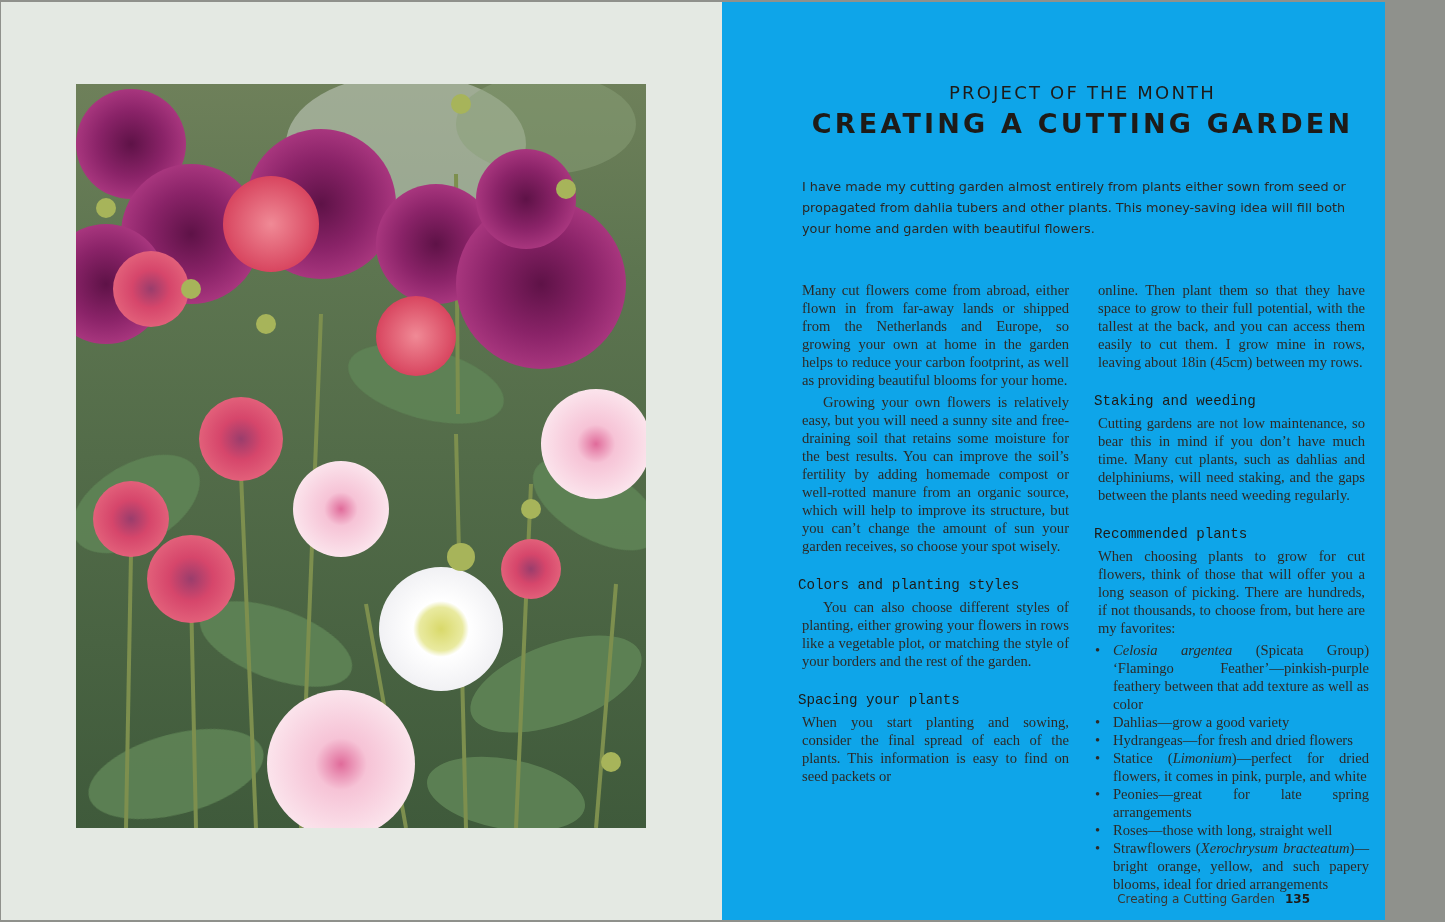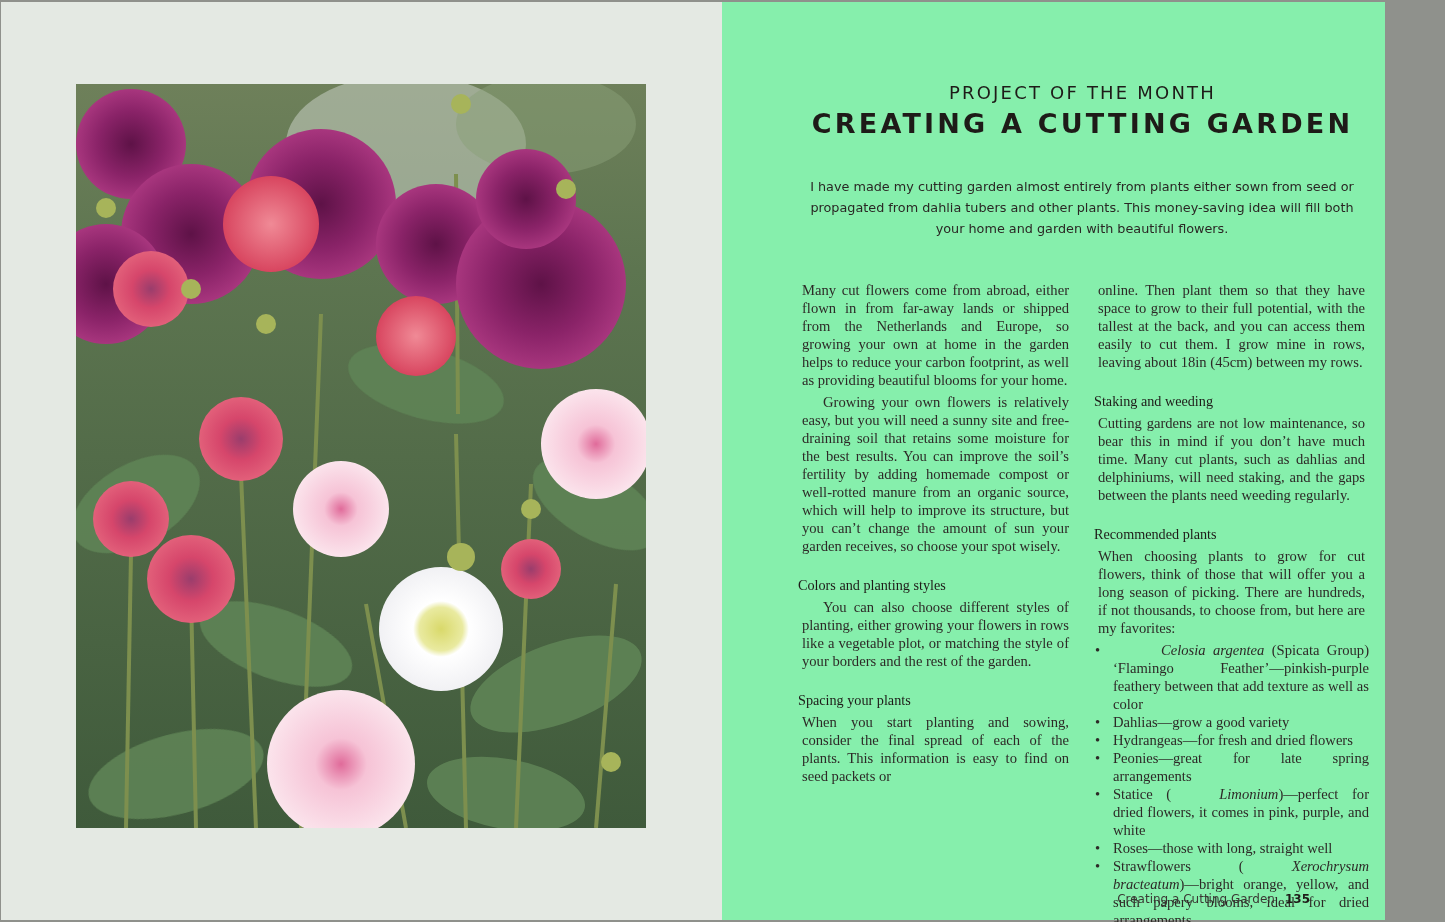--- a/index.html
+++ b/index.html
@@ -18,59 +18,59 @@
       position: relative;
     }
     .photo {
       position: absolute; left: 75px; top: 82px; width: 570px; height: 744px;
       overflow: hidden;
       background: #4f6b45;
     }
     .photo svg { display: block; width: 100%; height: 100%; }
     .right-page {
       width: 663px; height: 100%;
-      background: #86efac;
+      background: #0ea5e9;
       position: relative;
       color: #2a2724;
     }
     .kicker {
       position: absolute; left: 0; top: 80px; width: 721px; text-align: center;
       font-family: "DejaVu Sans", sans-serif; font-size: 18px; letter-spacing: 2.2px;
       color: #1e1b18; font-weight: normal;
     }
     .title {
       position: absolute; left: 0; top: 106px; width: 721px; text-align: center;
       font-family: "DejaVu Sans", sans-serif; font-size: 27px; font-weight: bold;
       letter-spacing: 3.2px; color: #1e1b18;
     }
     .intro {
-      position: absolute; left: 80px; top: 174px; width: 560px; text-align: center;
+      position: absolute; left: 80px; top: 174px; width: 560px; 
       font-family: "DejaVu Sans", sans-serif; font-size: 12.8px; line-height: 21px;
       color: #2a2724;
     }
     .col {
       position: absolute; top: 275px; width: 275px;
       font-family: "Liberation Serif", serif; font-size: 14.6px; line-height: 18px;
       color: #2d2a27; text-align: justify;
     }
     .col.c1 { left: 797px; left: 76px; }
     .col.c2 { left: 372px; }
     .col p { margin: 4px; }
     .col p.indent { text-indent: 21px; }
     .col h3 {
-      margin: 0; font-family: Liberation Serif, serif; font-weight: normal;
+      margin: 0; font-family: Liberation Mono, monospace; font-weight: normal;
       font-size: 14.2px; line-height: 18px; color: #1e1b18; text-align: left;
     }
     .gap { height: 17px; }
     .col ul { list-style: none; margin: 0; padding: 0; }
     .col li { position: relative; padding-left: 19px; }
     .col li::before {
       content: "•"; position: absolute; left: 1px; top: 0;
     }
-    .col i { font-style: italic; margin-left: 48px; }
+    .col i { font-style: italic; }
     .footer {
       position: absolute; right: 75px; top: 890px;
       font-family: "DejaVu Sans", sans-serif; font-size: 12px; color: #3a3733;
     }
     .footer .page-num { font-weight: bold; margin-left: 10px; color: #1e1b18; }
   </style>
 </head>
 <body>
 
 <div class="spread">
@@ -185,22 +185,22 @@
       <div class="gap"></div>
       <h3>Staking and weeding</h3>
       <p>Cutting gardens are not low maintenance, so bear this in mind if you don’t have much time. Many cut plants, such as dahlias and delphiniums, will need staking, and the gaps between the plants need weeding regularly.</p>
       <div class="gap"></div>
       <h3>Recommended plants</h3>
       <p>When choosing plants to grow for cut flowers, think of those that will offer you a long season of picking. There are hundreds, if not thousands, to choose from, but here are my favorites:</p>
       <ul>
         <li><i>Celosia argentea</i><span> (Spicata Group) ‘Flamingo Feather’—pinkish-purple feathery between that add texture as well as color</span></li>
         <li>Dahlias—grow a good variety</li>
         <li>Hydrangeas—for fresh and dried flowers</li>
+        <li><span>Statice (</span><i>Limonium</i><span>)—perfect for dried flowers, it comes in pink, purple, and white</span></li>
         <li>Peonies—great for late spring arrangements</li>
-        <li><span>Statice (</span><i>Limonium</i><span>)—perfect for dried flowers, it comes in pink, purple, and white</span></li>
         <li>Roses—those with long, straight well</li>
         <li><span>Strawflowers (</span><i>Xerochrysum bracteatum</i><span>)—bright orange, yellow, and such papery blooms, ideal for dried arrangements</span></li>
       </ul>
     </div>
 
     <div class="footer">
       <span>Creating a Cutting Garden</span><span class="page-num">135</span>
     </div>
   </div>
 </div>

